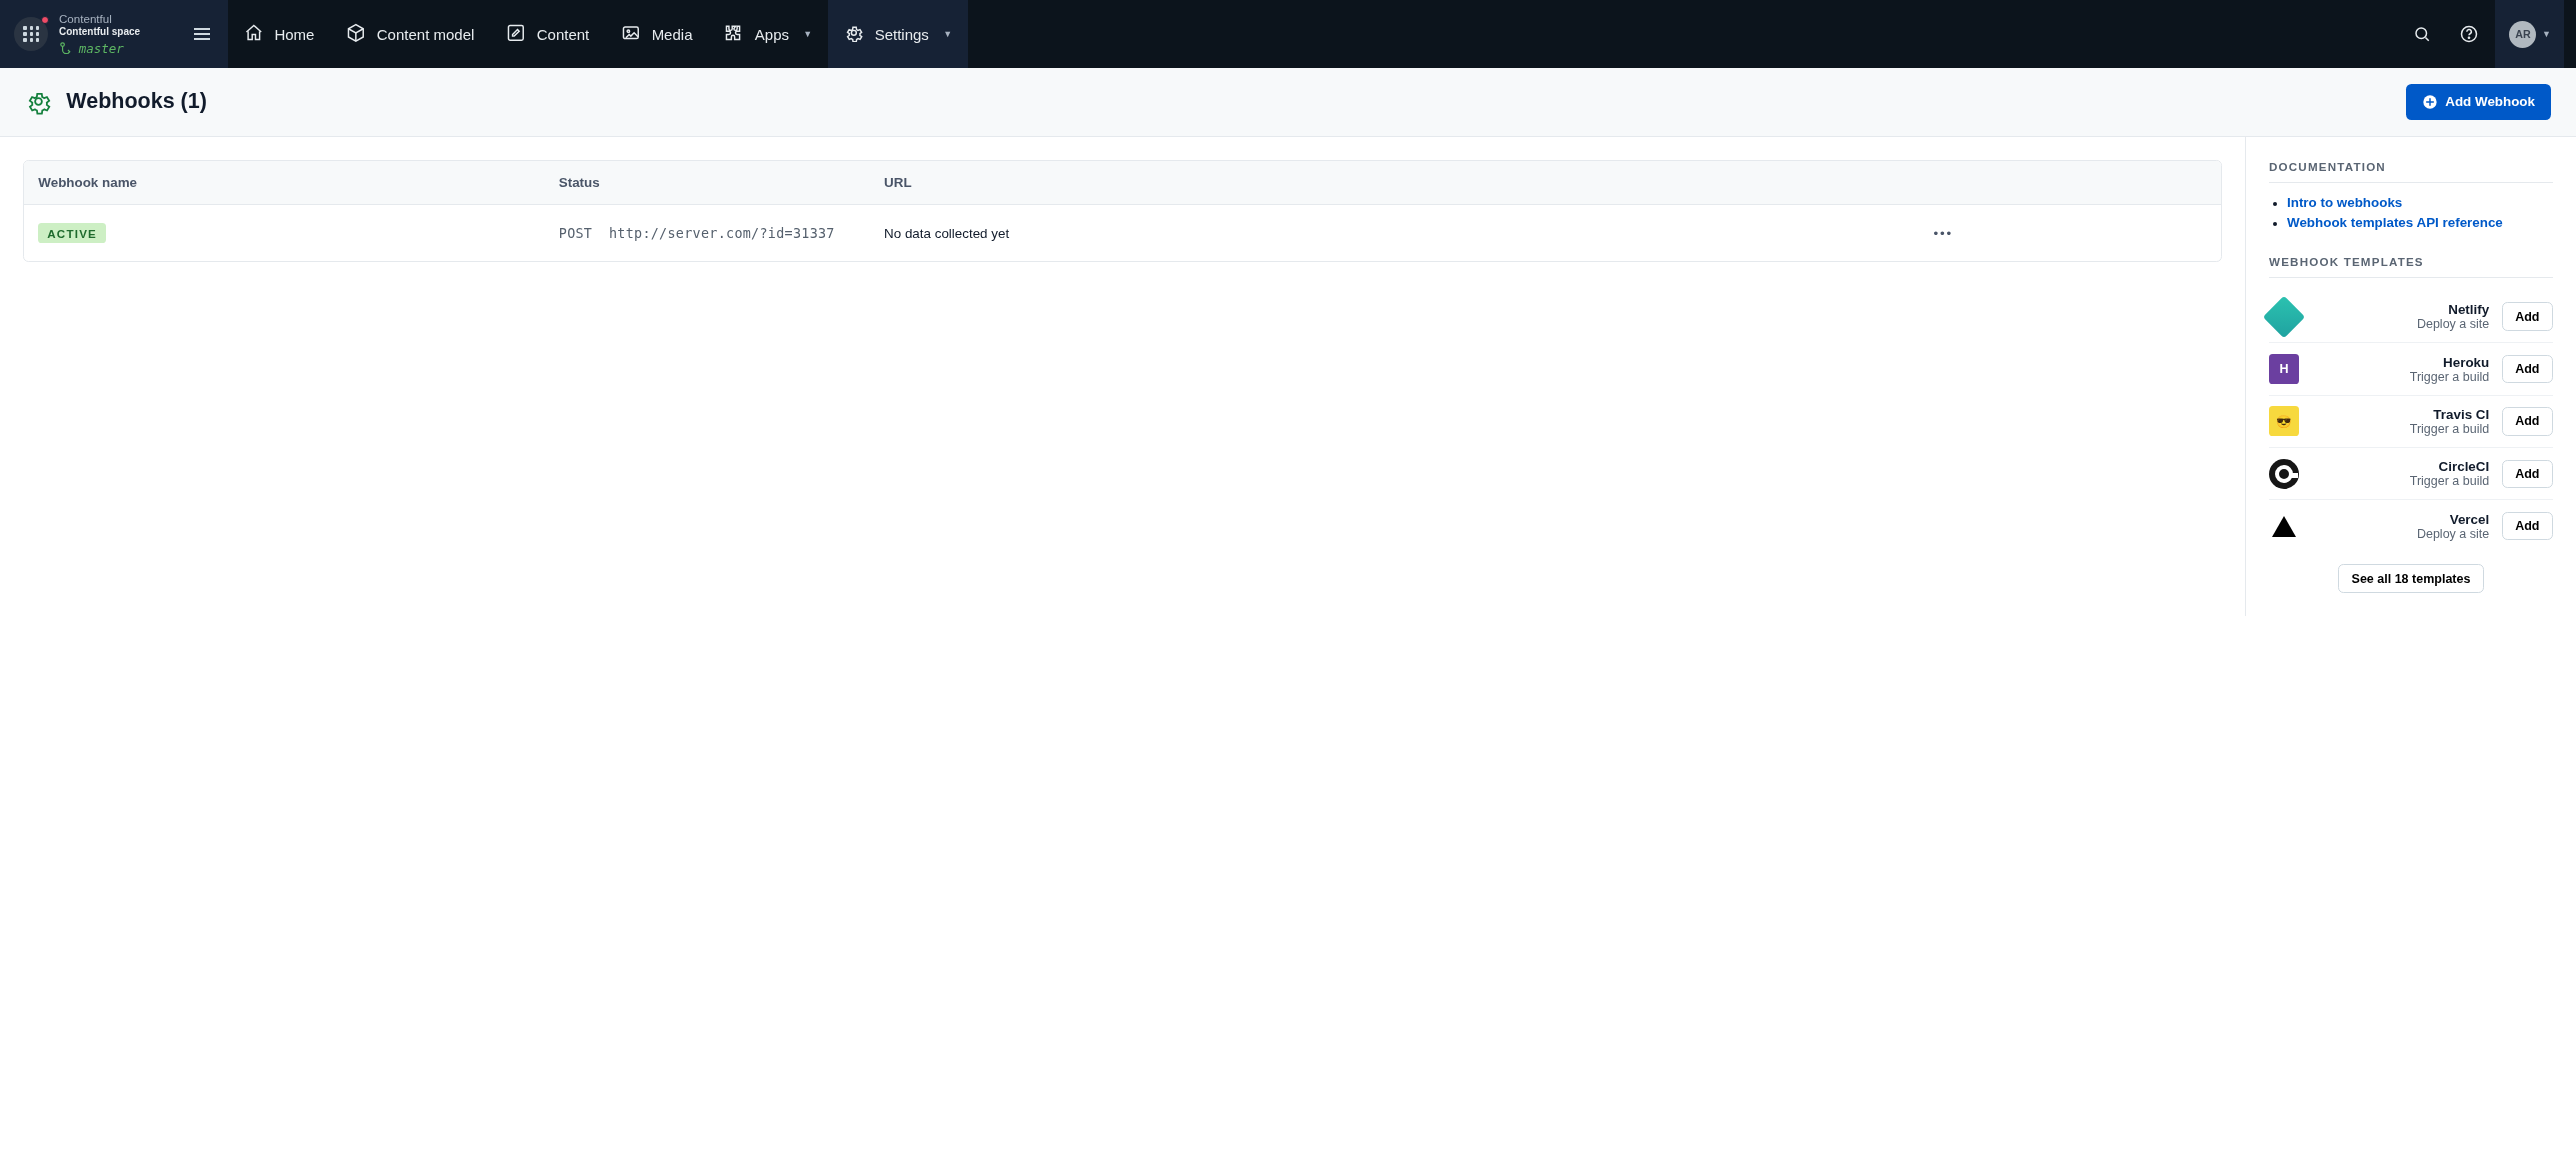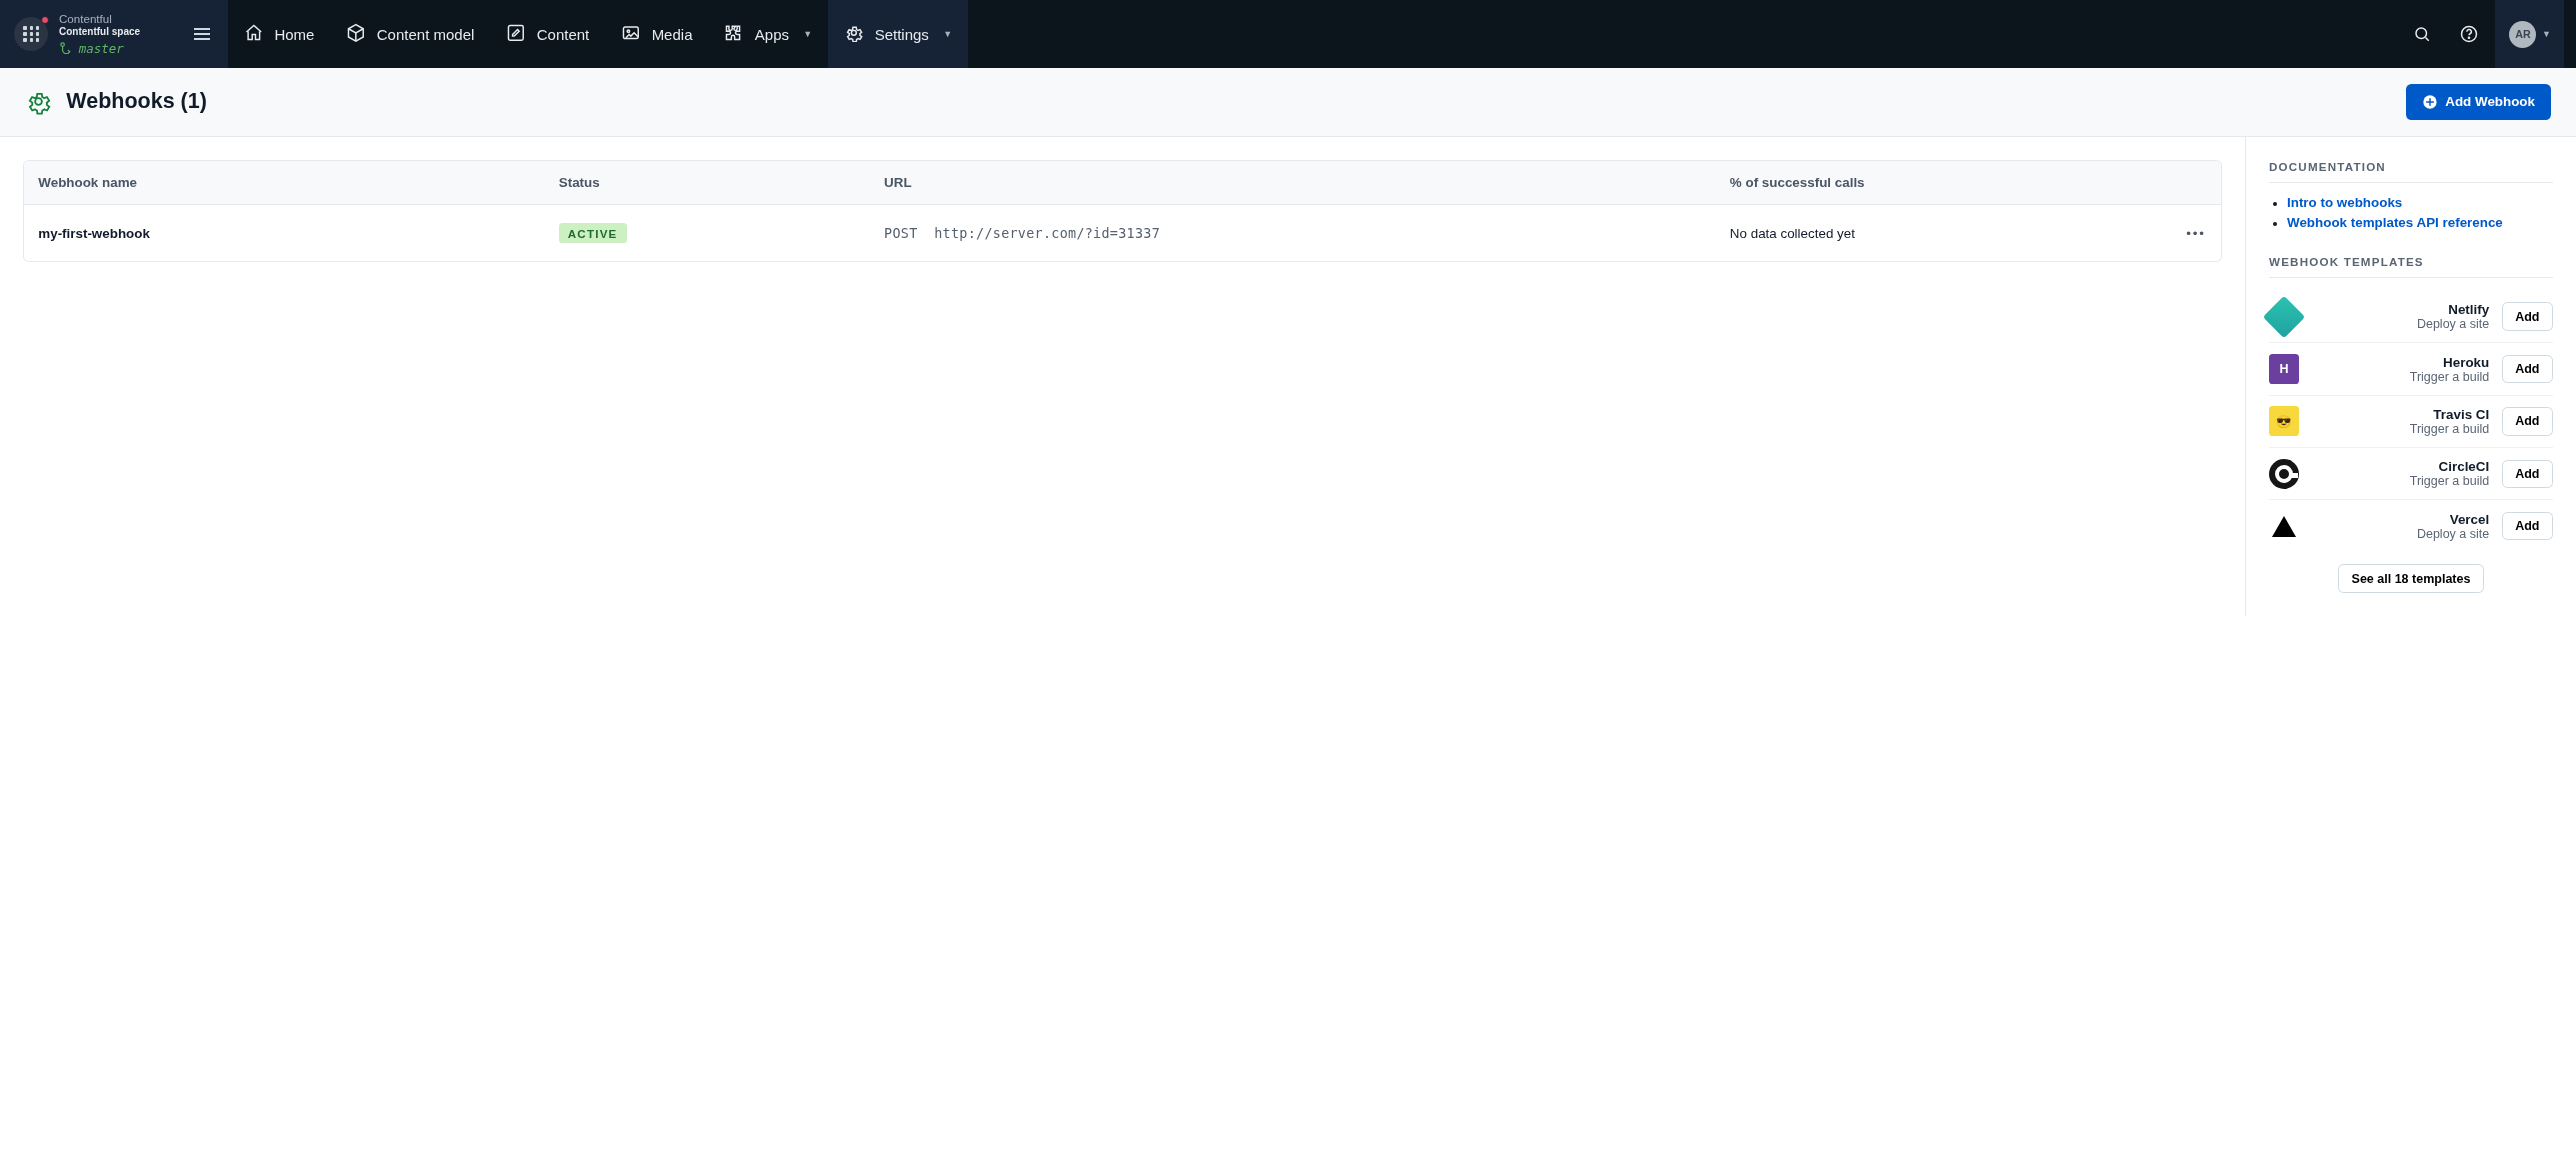--- a/index.html
+++ b/index.html
@@ -208,26 +208,24 @@
   </button>
 </div>
 
 <div class="layout">
   <div class="main">
     <div class="wh-table">
       <div class="wh-head">
         <div>Webhook name</div>
         <div>Status</div>
         <div>URL</div>
-        <div>% of successful calls</div>
         <div></div>
       </div>
       <div id="wh-rows">
           <div class="wh-row">
-    <div class="wh-name">my-first-webhook</div>
     <div><span class="badge-active">ACTIVE</span></div>
     <div class="mono">POST&nbsp;&nbsp;http://server.com/?id=31337</div>
     <div>No data collected yet</div>
     <div class="row-actions">•••</div>
           </div>
         </div>
     </div>
   </div>
 
   <div class="sidebar">

